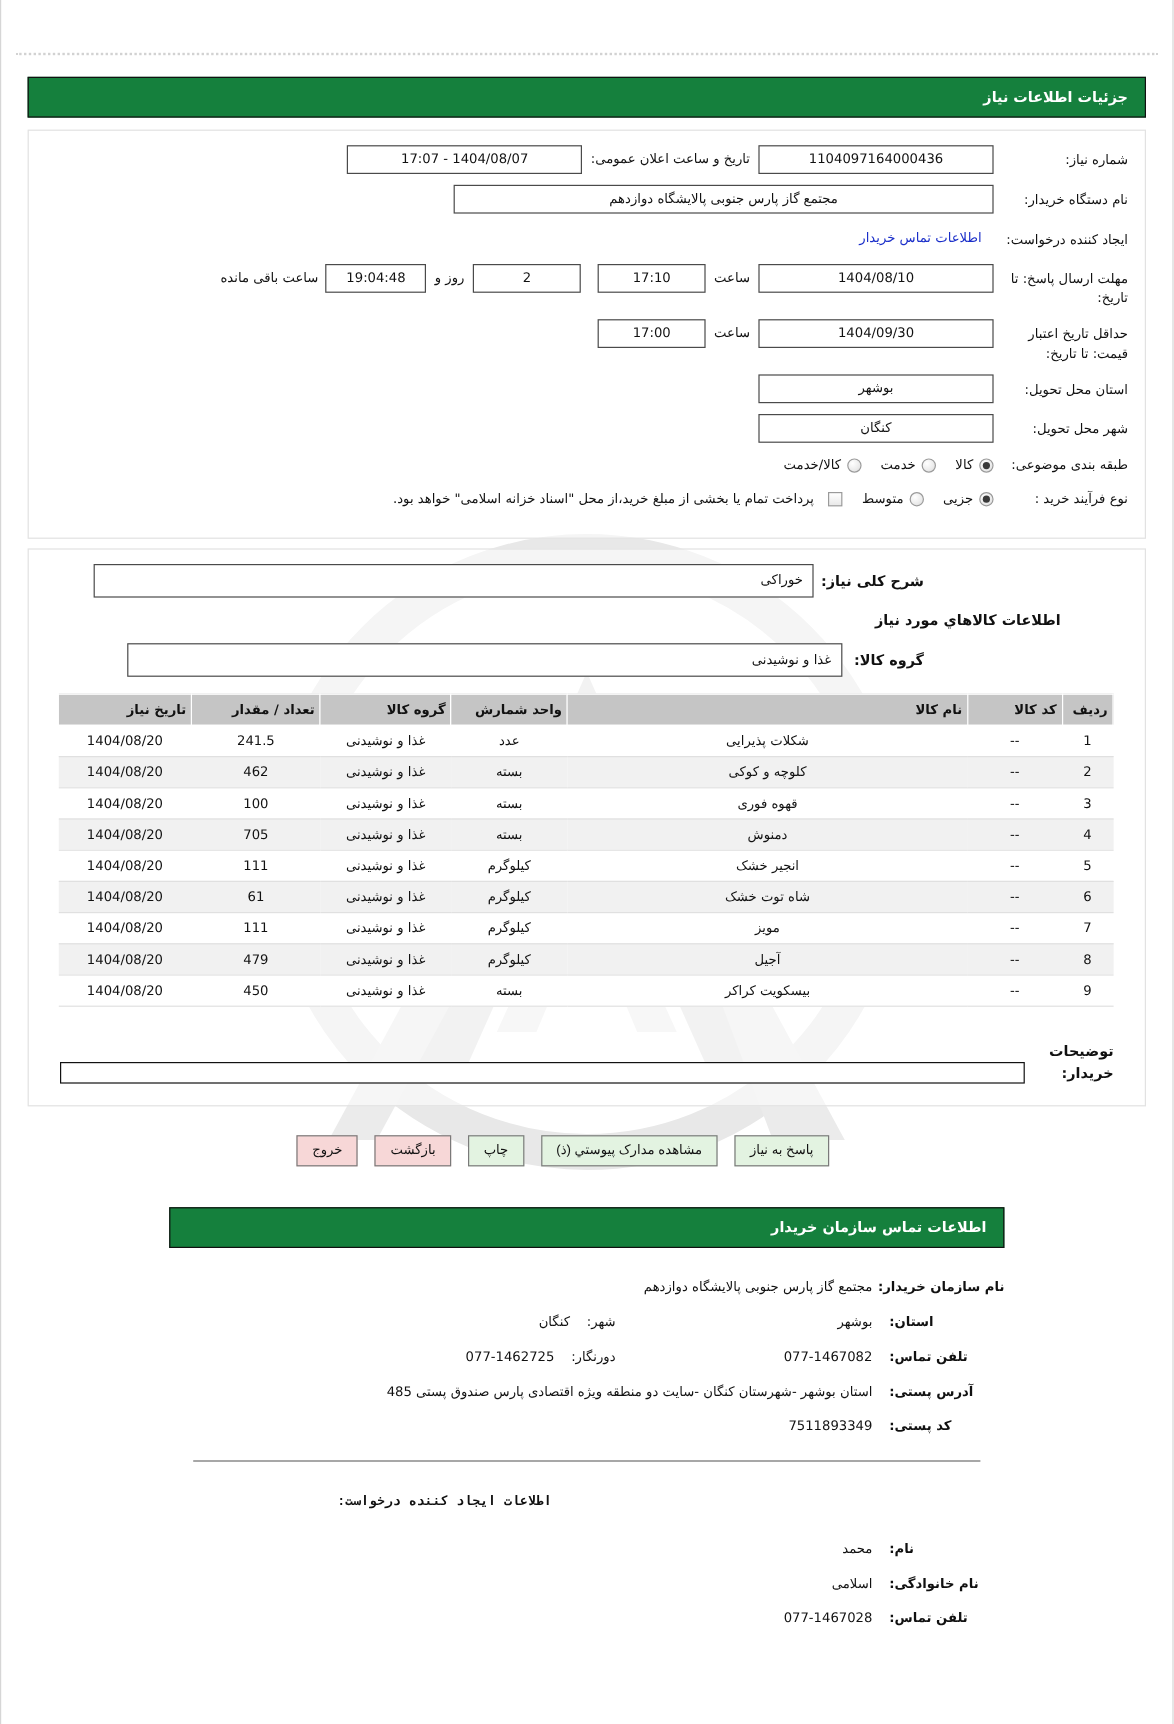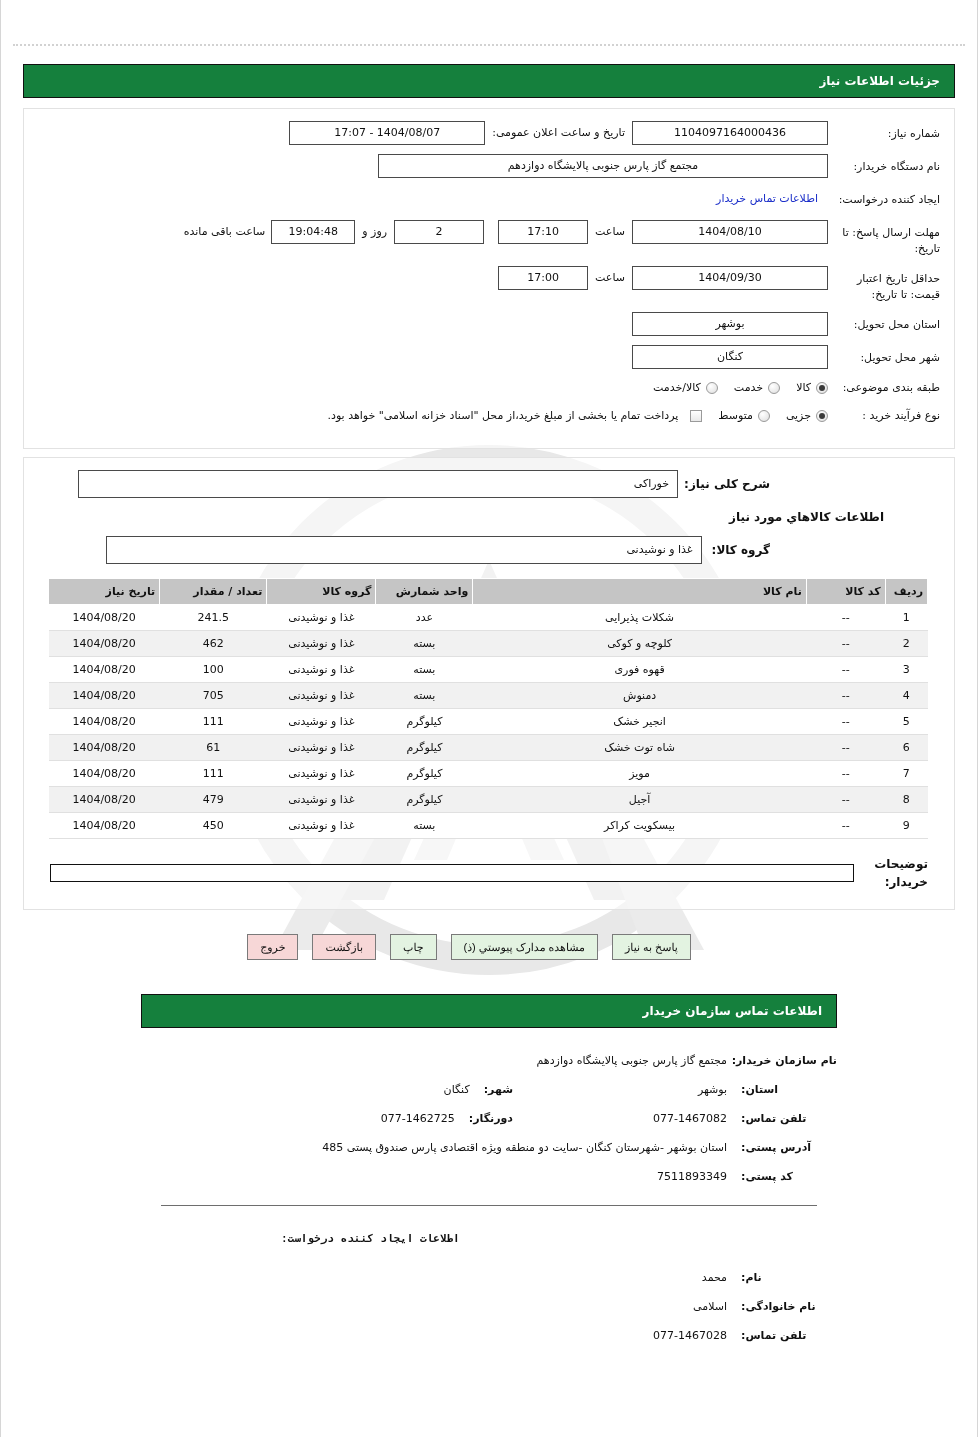--- a/index.html
+++ b/index.html
@@ -232,22 +232,22 @@
   .c-code  { width: 78px; margin-top: 13px; }
   .c-name  { width: 330px; }
   .c-unit  { width: 96px; }
   .c-group { width: 108px; }
   .c-qty   { width: 106px; }
   .c-date  { width: 110px; }
 
   
   .notes-row {
     display: flex;
-    align-items: center;
-    margin: 16px 12px 0 12px;
+    align-items: flex-end;
+    margin: 28px 12px 0 12px;
   }
   .notes-lbl {
     font-weight: bold;
     font-size: 12px;
     width: 74px;
     flex: 0 0 74px;
     text-align: right;
     line-height: 1.5;
   }
   .notes-box {
@@ -296,21 +296,21 @@
     padding-left: 14px;
     white-space: nowrap;
   }
   .cval {
     font-size: 11px;
     min-width: 190px;
     text-align: right;
   }
   .cval-wide { min-width: 0; flex: 1; text-align: right; }
   .ckey2 {
-    font-weight: bold;
+    font-weight: normal;
     font-size: 11px;
     padding: 0 24px 0 14px;
     white-space: nowrap;
     text-align: right;
   }
   .cval2 { font-size: 11px; white-space: nowrap; }
 
   .hr-sep {
     border: 0;
     border-top: 1px solid #6e6e6e;

